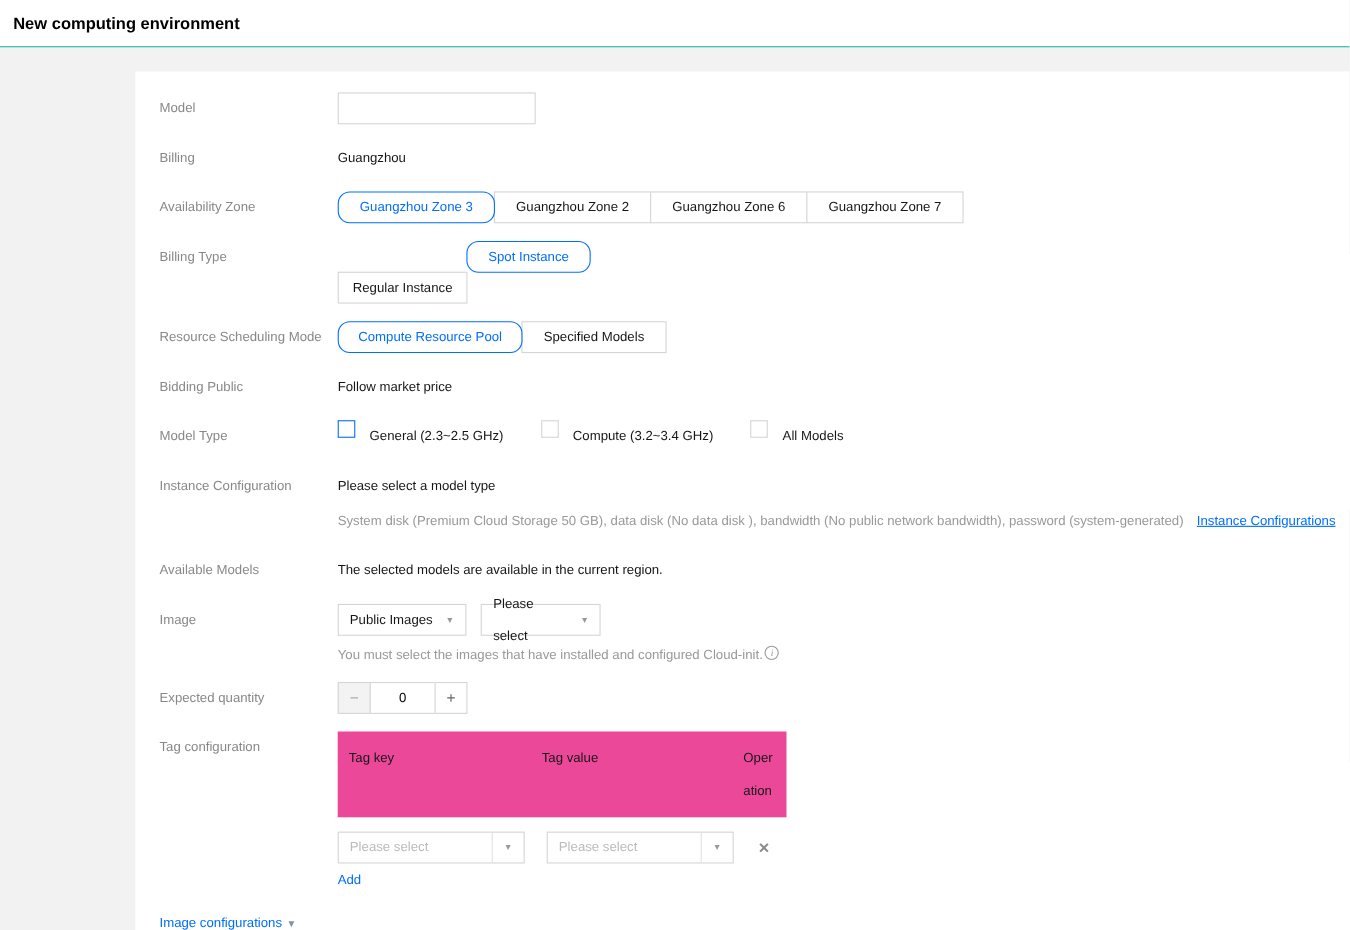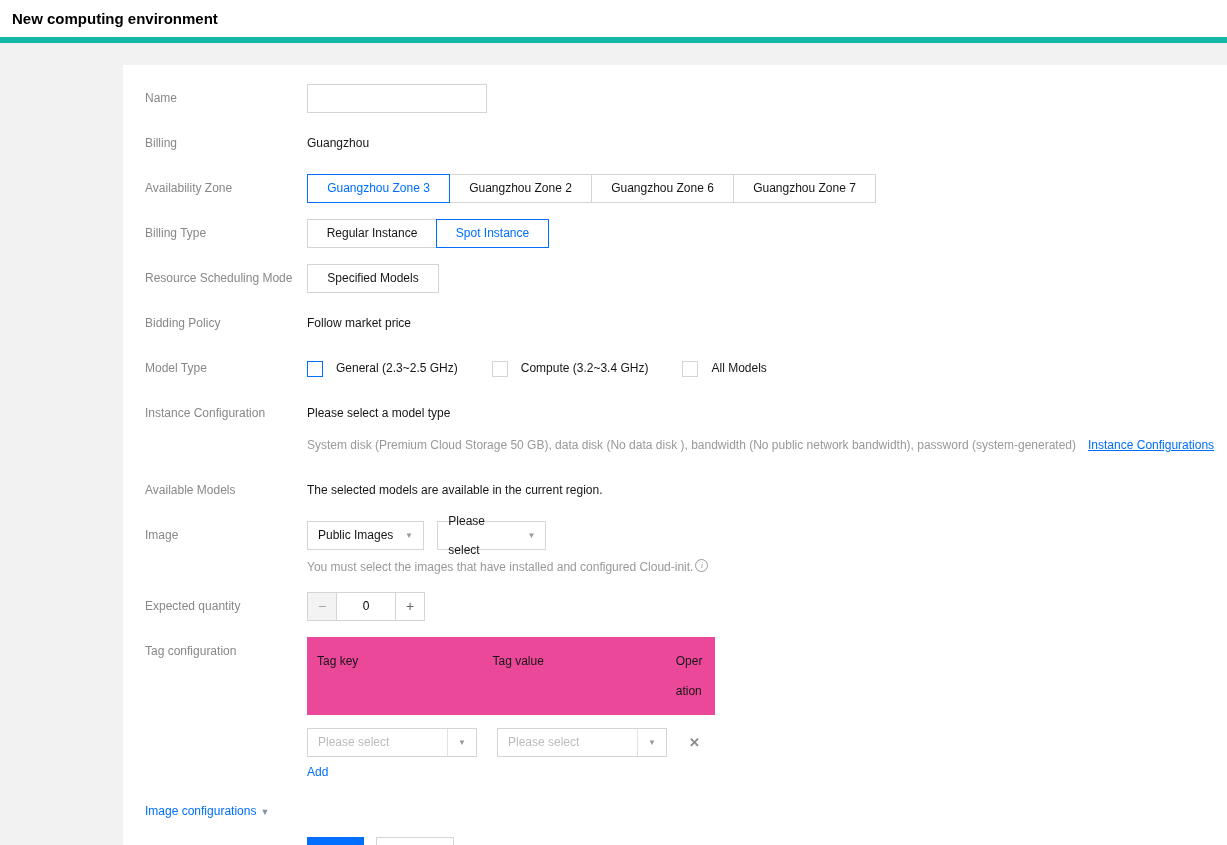--- a/index.html
+++ b/index.html
@@ -4,21 +4,21 @@
 <style>
   * { margin:0; padding:0; box-sizing:border-box; }
   html,body { width:1227px; }
   body {
     font-family:"Liberation Sans", sans-serif;
     background:#f2f2f2;
     color:#161616;
     font-size:12px;
   }
   .page-header {
-    background:#fff; height:43px; border-bottom:6px solid #14b8a6;
+    background:#fff; height:43px; border-bottom:1px solid #14b8a6;
     display:flex; align-items:center; padding-left:12px;
   }
   .page-title { font-size:15px; font-weight:bold; color:#000; }
   .content { padding:22px 0 0 123px; min-height:802px; }
   .panel { background:#fff; min-height:780px; padding:19px 0 20px 0; }
 
   .form-row { display:flex; margin-bottom:16px; }
   .form-label {
     flex:none; width:184px; padding-left:22px;
     color:#888; font-size:12px; line-height:29px;
@@ -30,28 +30,28 @@
     font-family:inherit; font-size:12px; padding:0 8px; outline:none; display:block;
   }
 
   .seg-group { display:flex; }
   .seg {
     height:29px; line-height:27px; text-align:center; background:#fff;
     border:1px solid #d5d5d5; margin-left:-1px; color:#161616; cursor:pointer;
     position:relative;
   }
   .seg:first-child { margin-left:0; }
-  .seg.selected { border-color:#006eff; color:#006eff; z-index:1; }
+  .seg.selected { border-color:#006eff; color:#006eff; z-index:1;border-radius:11px; }
   .seg.w-zone { width:143px; }
-  .seg.w-reg { width:130px; }
+  .seg.w-reg { width:118px;margin-top:28px; }
   .seg.w-spot { width:113px; }
   .seg.w-pool { width:168px; }
   .seg.w-spec { width:132px; }
 
-  .check-row { display:flex; align-items:center; height:29px; }
+  .check-row { display:flex; height:29px; }
   .checkbox {
     width:16px; height:16px; border:1px solid #d5d5d5; background:#fff;
     display:inline-block; flex:none; cursor:pointer;
   }
   .checkbox.hl { border-color:#006eff; }
   .check-label { margin:0 34px 0 13px; color:#161616; }
   .link { color:#006eff; cursor:pointer; text-decoration:none; }
 
   .config-line2 { margin-top:3px; color:#999; line-height:29px; }
   .config-line2 .link { margin-left:12px;text-decoration:underline; }
@@ -121,21 +121,21 @@
 <body>
 
 <header class="page-header">
   <h1 class="page-title">New computing environment</h1>
 </header>
 
 <div class="content">
   <div class="panel">
 
     <div class="form-row">
-      <div class="form-label">Name</div>
+      <div class="form-label">Model</div>
       <div class="form-control">
         <input class="text-input" type="text" value="" placeholder="" style="">
       </div>
     </div>
 
     <div class="form-row">
       <div class="form-label">Billing</div>
       <div class="form-control">Guangzhou</div>
     </div>
 
@@ -153,26 +153,27 @@
       <div class="form-label">Billing Type</div>
       <div class="form-control seg-group">
         <div class="seg w-reg">Regular Instance</div>
         <div class="seg w-spot selected">Spot Instance</div>
       </div>
     </div>
 
     <div class="form-row">
       <div class="form-label">Resource Scheduling Mode</div>
       <div class="form-control seg-group">
+        <div class="seg w-pool selected">Compute Resource Pool</div>
         <div class="seg w-spec">Specified Models</div>
       </div>
     </div>
 
     <div class="form-row">
-      <div class="form-label">Bidding Policy</div>
+      <div class="form-label">Bidding Public</div>
       <div class="form-control">Follow market price</div>
     </div>
 
     <div class="form-row">
       <div class="form-label">Model Type</div>
       <div class="form-control check-row">
         <span class="checkbox hl"></span>
         <span class="check-label">General (2.3~2.5 GHz)</span>
         <span class="checkbox"></span>
         <span class="check-label">Compute (3.2~3.4 GHz)</span>

